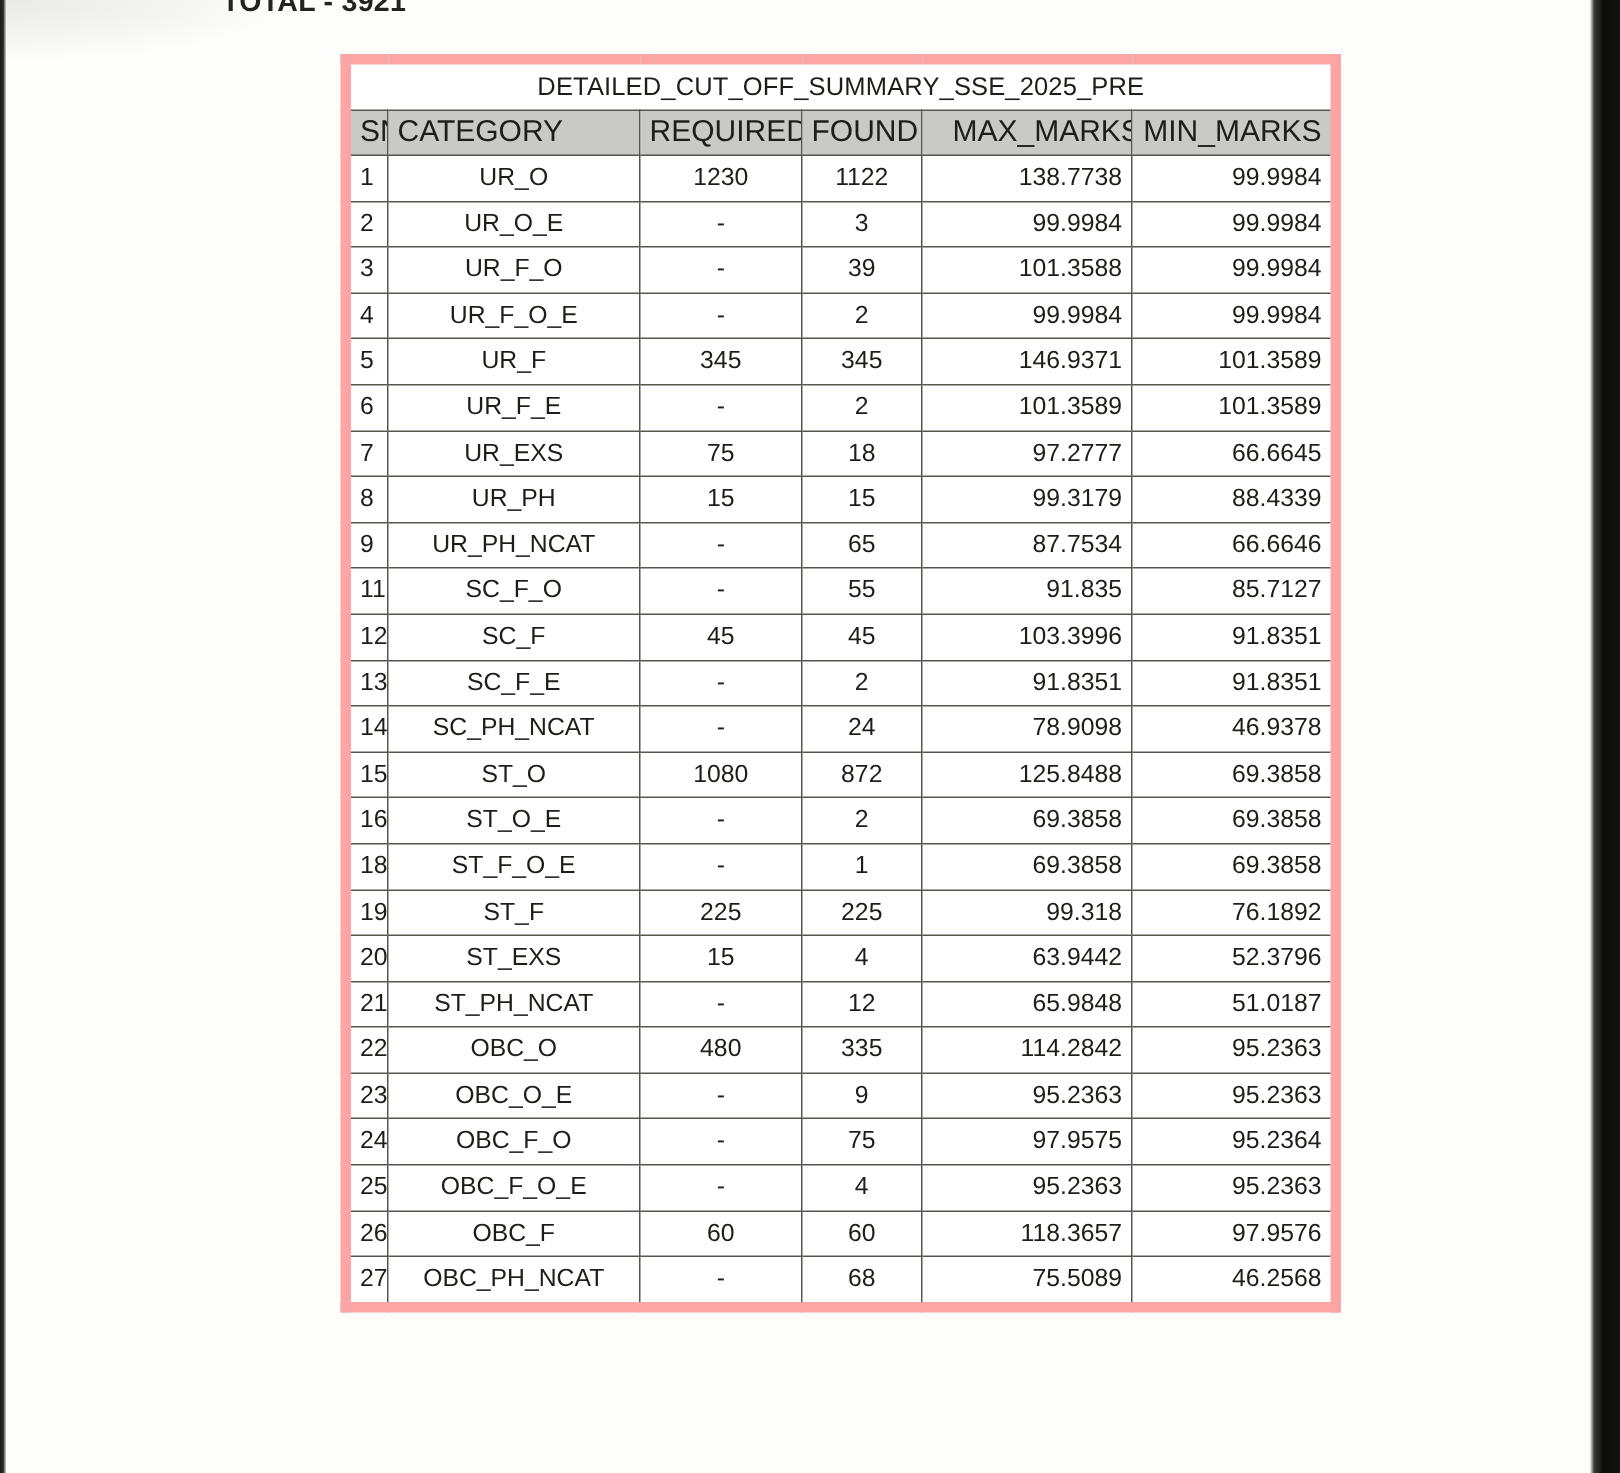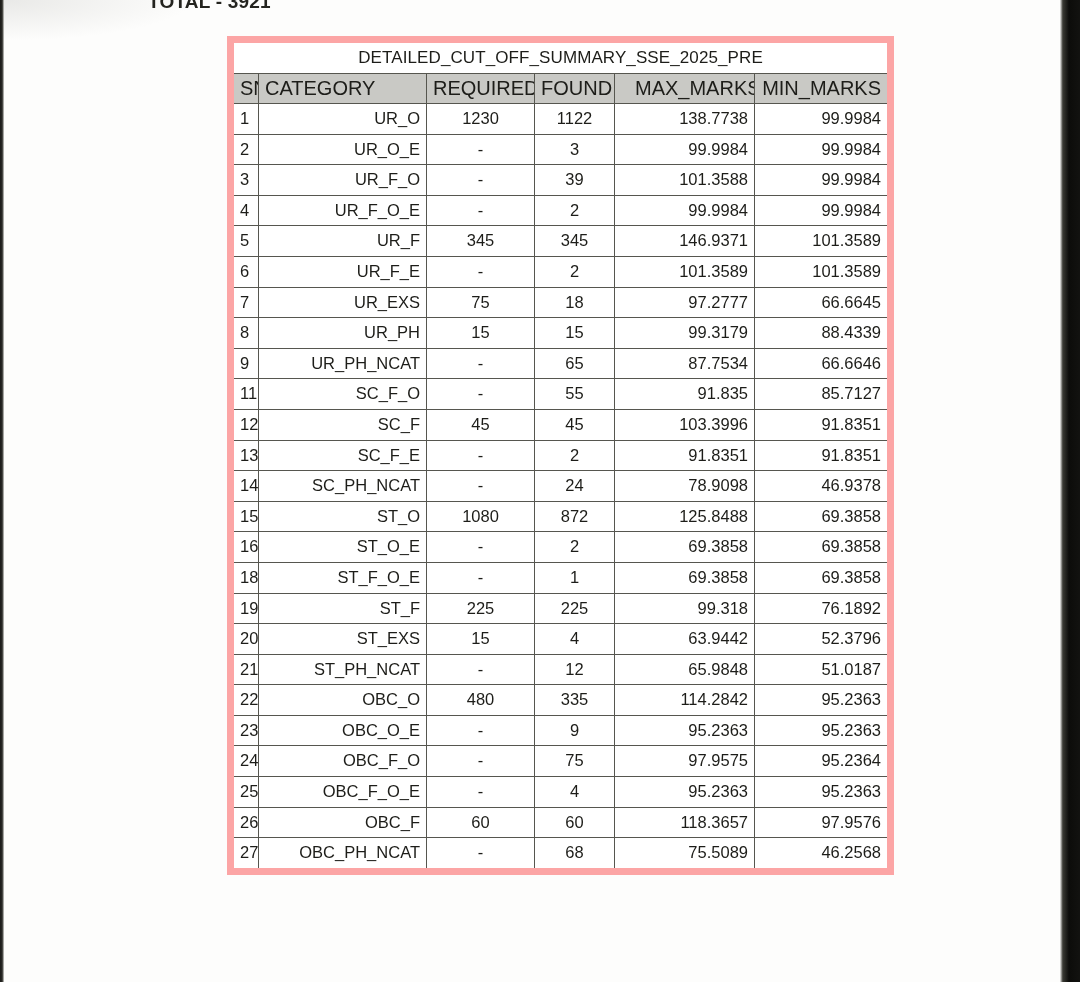--- a/index.html
+++ b/index.html
@@ -105,21 +105,21 @@
     line-height: 29px;
   }
   tr.head-row th.c-sn      { text-align: left; }
   tr.head-row th.c-cat     { text-align: left; }
   tr.head-row th.c-req     { text-align: center; }
   tr.head-row th.c-found   { text-align: center; }
   tr.head-row th.c-max     { text-align: center; padding-left: 20px; }
   tr.head-row th.c-min     { text-align: right; margin-top: 44px; }
 
   td.c-sn    { text-align: left;  padding-left: 4px; }
-  td.c-cat   { text-align: right;  padding-left: 6px; }
+  td.c-cat   { text-align: center;  padding-left: 6px; }
   td.c-req   { text-align: center; margin-top: 48px; }
   td.c-found { text-align: center; }
   td.c-max   { text-align: right; padding-right: 7px; }
   td.c-min   { text-align: right; padding-right: 8px; }
 
   col.w-sn    { width: 28px;  }
   col.w-cat   { width: 168px; }
   col.w-req   { width: 108px; }
   col.w-found { width: 80px;  }
   col.w-max   { width: 140px; }

